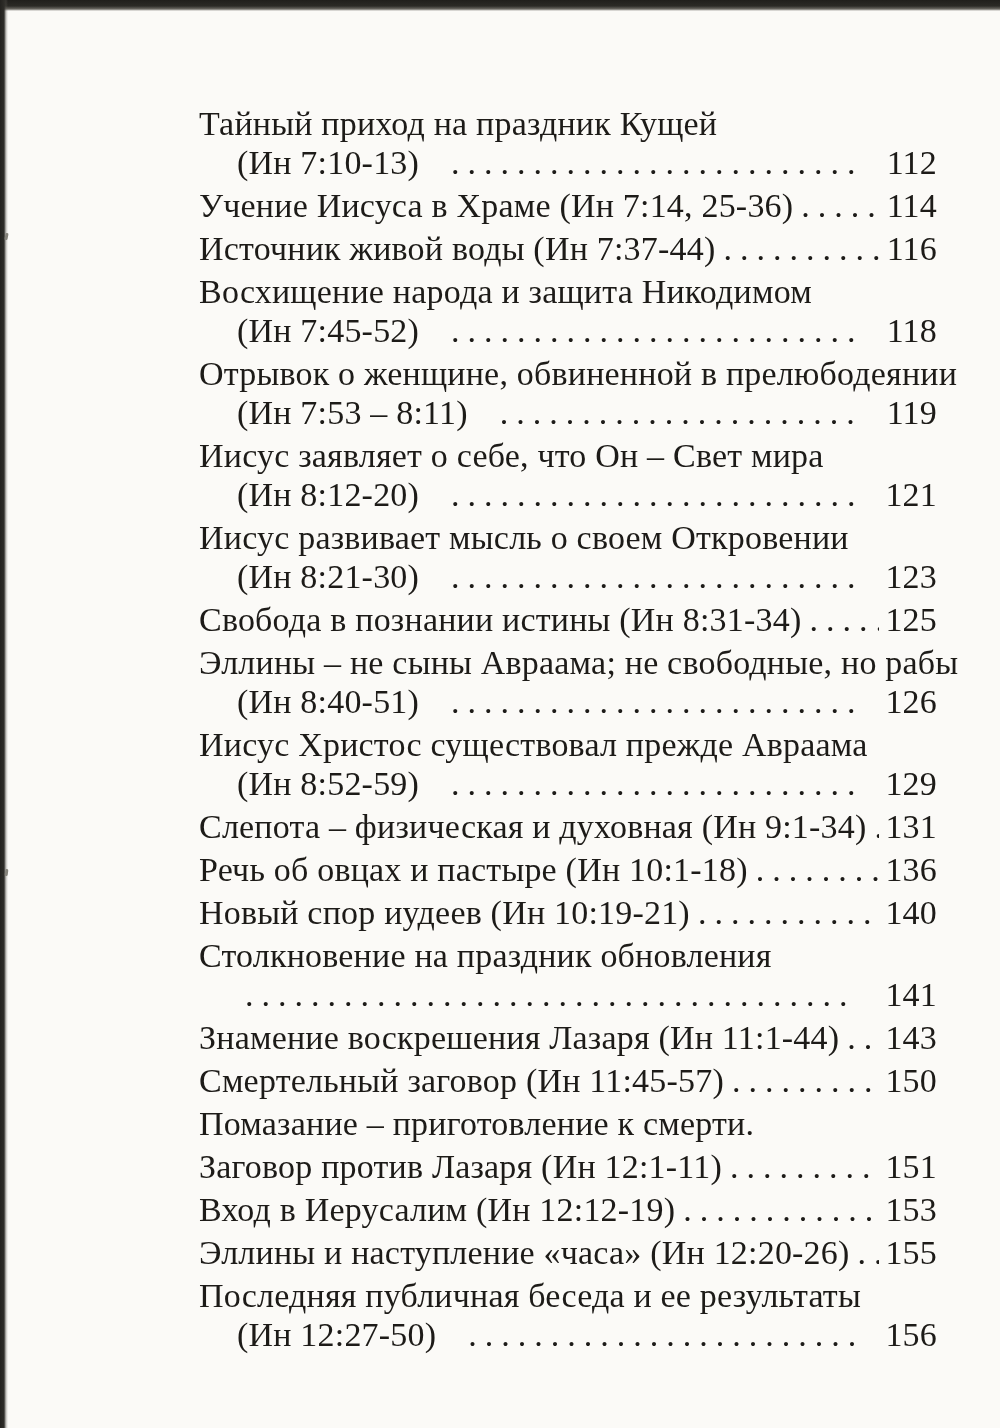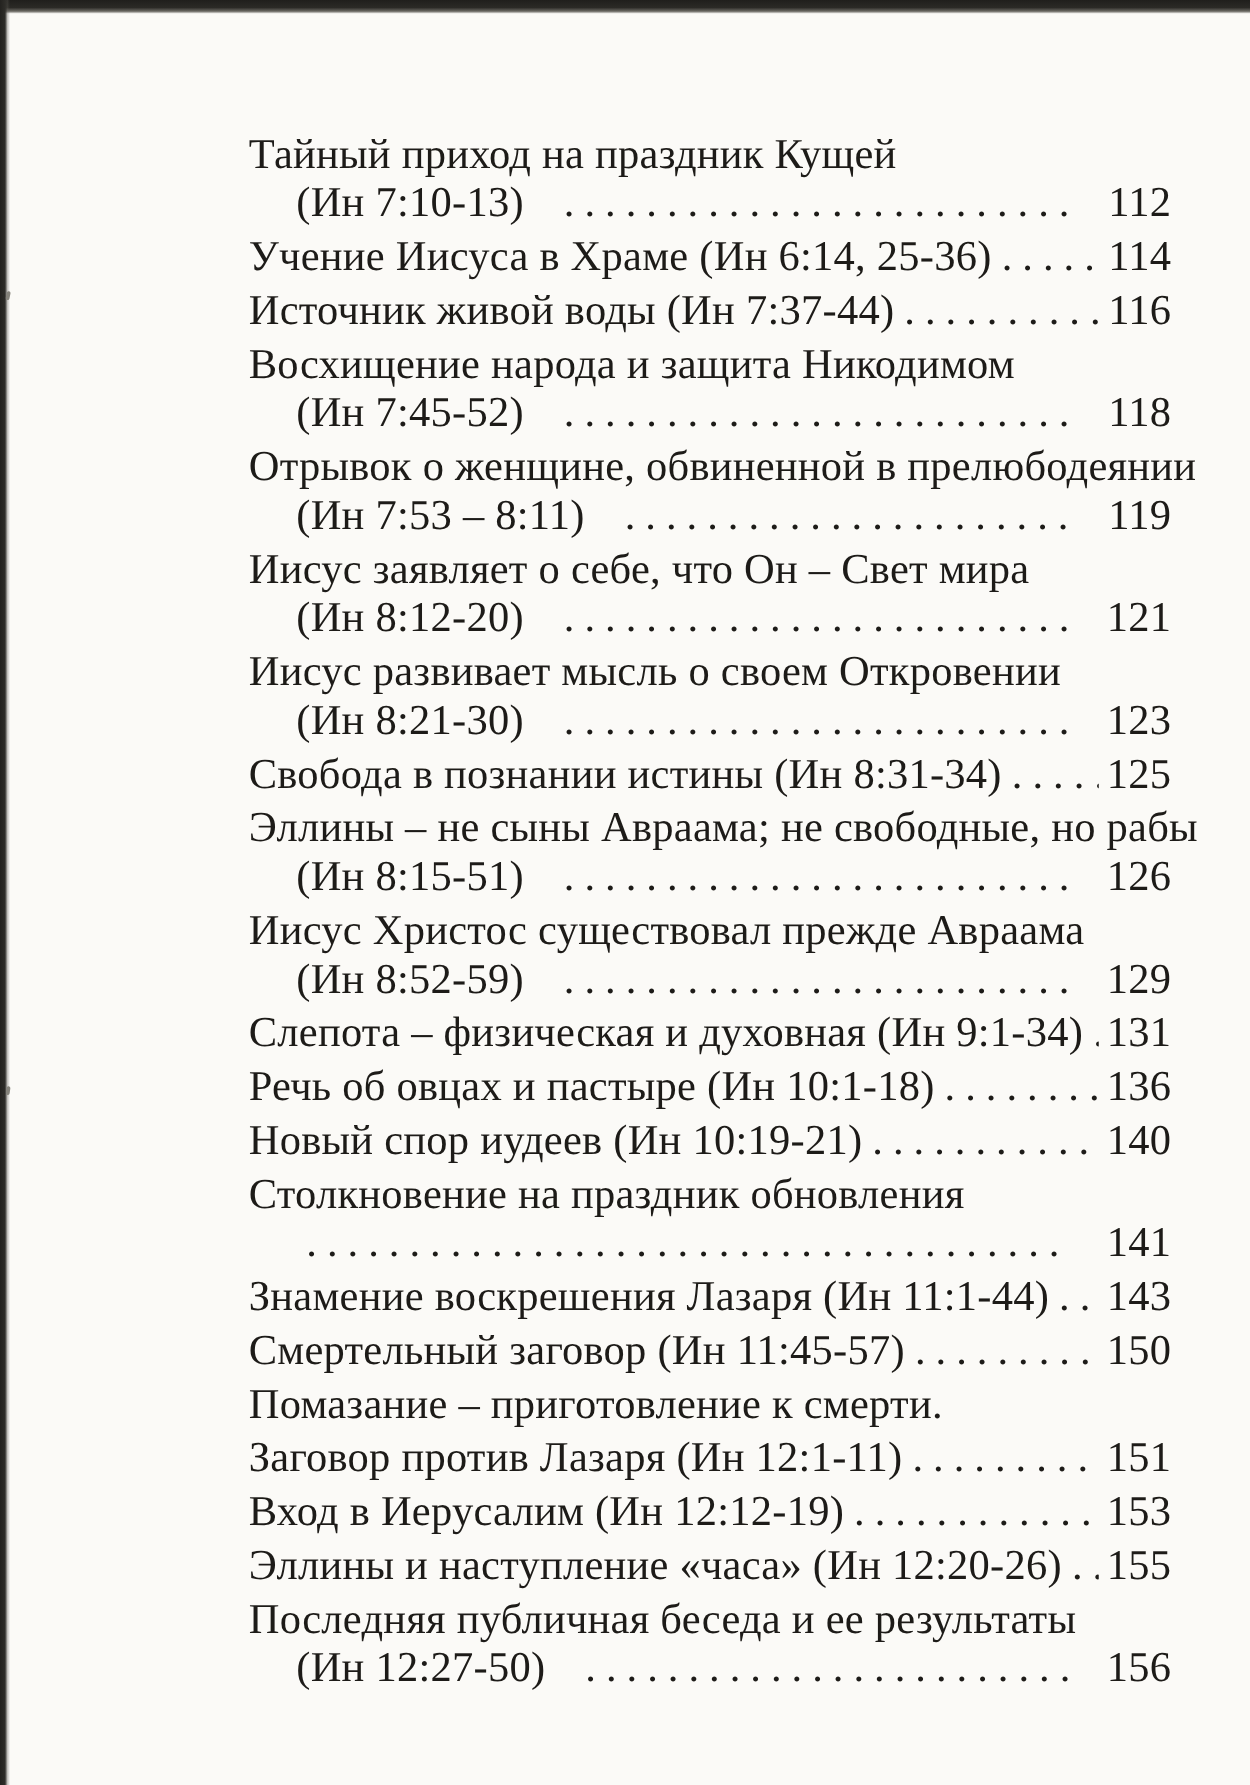--- a/index.html
+++ b/index.html
@@ -99,21 +99,21 @@
     <div class="toc-entry">
       <div class="toc-title">Тайный приход на праздник Кущей</div>
       <div class="toc-row indented">
         <span class="toc-text">(Ин 7:10-13)</span>
         <span class="dot-leader"></span>
         <span class="page-num">112</span>
       </div>
     </div>
     <div class="toc-entry">
       <div class="toc-row">
-        <span class="toc-text">Учение Иисуса в Храме (Ин 6:14, 25-36)</span>
+        <span class="toc-text">Учение Иисуса в Храме (Ин 7:14, 25-36)</span>
         <span class="dot-leader"></span>
         <span class="page-num">114</span>
       </div>
     </div>
     <div class="toc-entry">
       <div class="toc-row">
         <span class="toc-text">Источник живой воды (Ин 7:37-44)</span>
         <span class="dot-leader"></span>
         <span class="page-num">116</span>
       </div>
@@ -153,21 +153,21 @@
     <div class="toc-entry">
       <div class="toc-row">
         <span class="toc-text">Свобода в познании истины (Ин 8:31-34)</span>
         <span class="dot-leader"></span>
         <span class="page-num">125</span>
       </div>
     </div>
     <div class="toc-entry">
       <div class="toc-title">Эллины – не сыны Авраама; не свободные, но рабы</div>
       <div class="toc-row indented">
-        <span class="toc-text">(Ин 8:15-51)</span>
+        <span class="toc-text">(Ин 8:40-51)</span>
         <span class="dot-leader"></span>
         <span class="page-num">126</span>
       </div>
     </div>
     <div class="toc-entry">
       <div class="toc-title">Иисус Христос существовал прежде Авраама</div>
       <div class="toc-row indented">
         <span class="toc-text">(Ин 8:52-59)</span>
         <span class="dot-leader"></span>
         <span class="page-num">129</span>

